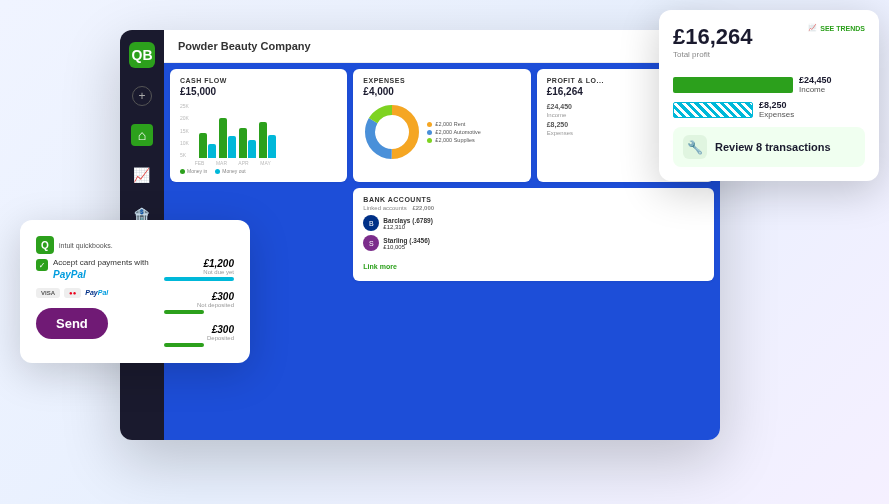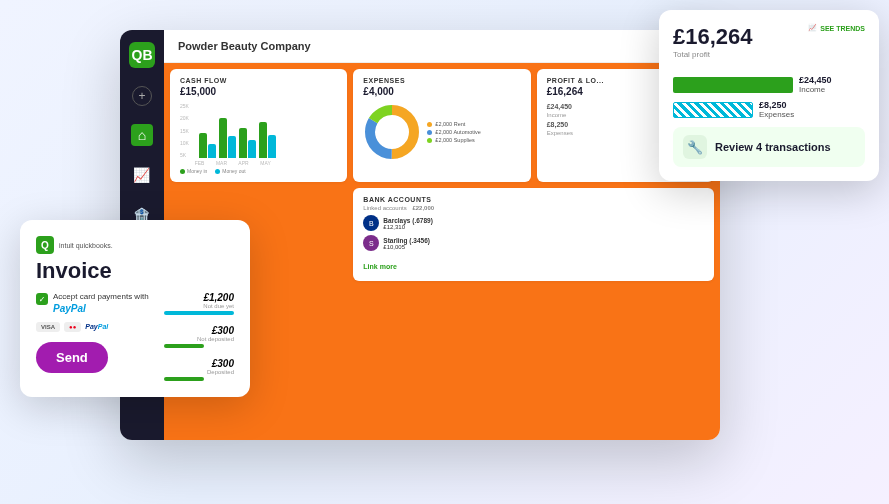--- a/index.html
+++ b/index.html
@@ -76,21 +76,21 @@
     }
 
     .sidebar-icon.active {
       background: #2ca01c;
       color: white;
     }
 
     
     .main-content {
       flex: 1;
-      background: #f97316;
+      background: #1d4ed8;
       overflow: hidden;
     }
 
     .topbar {
       background: white;
       padding: 10px 14px;
       font-size: 11px;
       font-weight: 600;
       color: #333;
       border-bottom: 1px solid #eee;
@@ -336,21 +336,21 @@
     .pay-badge {
       background: #eee;
       border-radius: 3px;
       padding: 2px 5px;
       font-size: 6px;
       font-weight: 700;
       color: #555;
     }
 
     .send-btn {
-      background: #a21caf;
+      background: #701a75;
       color: white;
       border: none;
       border-radius: 20px;
       padding: 8px 20px;
       font-size: 13px;
       font-weight: 600;
       margin-top: 10px;
     }
 
     .invoice-amounts {
@@ -603,21 +603,20 @@
       </div>
     </div>
   </div>
 </div>
 
 <div class="floating-invoice">
   <div class="qb-logo-area">
     <div class="qb-logo">Q</div>
     <span class="qb-brand">intuit quickbooks.</span>
   </div>
-  <div class="invoice-title">Invoice</div>
 
   <div style="display:flex;gap:10px;align-items:flex-start;">
     <div style="flex:1;">
       <div class="accept-check">
         <div class="check-box">✓</div>
         <div class="accept-text">
           <span>Accept card payments with</span><br>
           <span class="paypal-text">
             <span>Pay</span><span style="color:#009cde;">Pal</span>
           </span>
@@ -678,15 +677,15 @@
       <div style="width:80px;height:16px;background:repeating-linear-gradient(45deg,#00b8d9,#00b8d9 3px,white 3px,white 6px);border:1.5px solid #00b8d9;border-radius:2px;"></div>
       <div>
         <div class="profit-bar-amount">£8,250</div>
         <div class="profit-bar-label">Expenses</div>
       </div>
     </div>
   </div>
 
   <div class="review-transactions">
     <div class="review-icon">🔧</div>
-    <span class="review-text">Review 4 transactions</span>
+    <span class="review-text">Review 8 transactions</span>
   </div>
 </div>
 
 </body></html>

